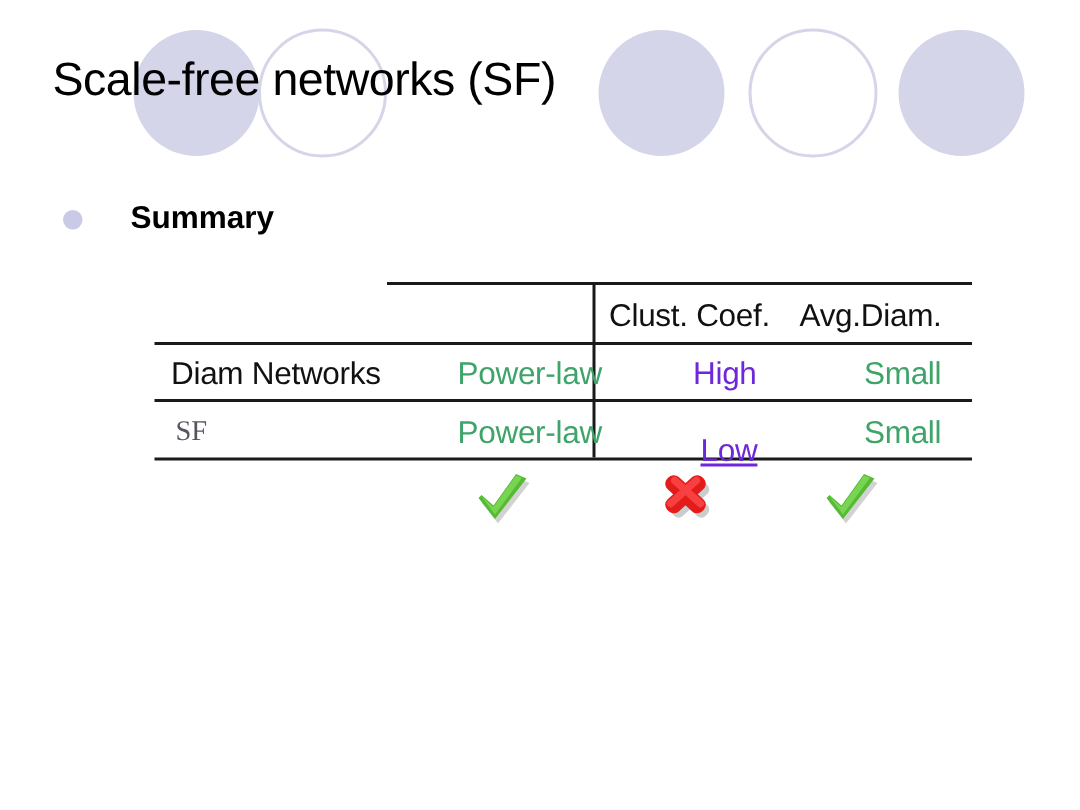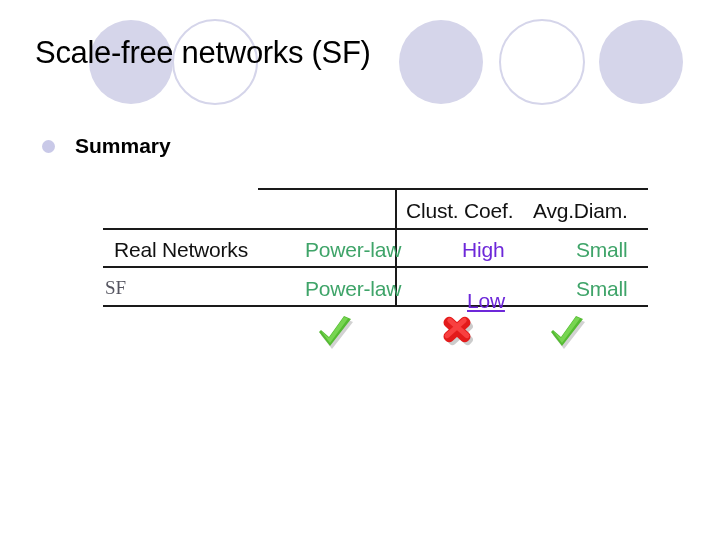--- a/index.html
+++ b/index.html
@@ -56,21 +56,21 @@
     align-items: center;
     z-index: 5;
   }
   #bullet-dot {
     width: 13px; height: 13px;
     border-radius: 50%;
     background: #c9c9e8;
     flex: none;
   }
   #bullet-text {
-    margin-left: 20px;
+    margin-left: 32px;
     font-size: 21px;
     font-weight: bold;
     color: #000000;
     white-space: nowrap;
   }
 
   
   #table-block {
     position: absolute;
     left: 103px;
@@ -163,26 +163,26 @@
   <div class="hrule" style="left:155px; top:0px;   width:390px;"></div>
   <div class="hrule" style="left:0px;   top:40px;  width:545px;"></div>
   <div class="hrule" style="left:0px;   top:78px;  width:545px;"></div>
   <div class="hrule" style="left:0px;   top:117px; width:545px;"></div>
 
   <div class="vrule" style="left:292px; top:0px; height:117px;"></div>
 
   <div class="cell th" style="left:303px; top:12px;">Clust. Coef.</div>
   <div class="cell th" style="left:430px; top:12px;">Avg.Diam.</div>
 
-  <div class="cell rowlabel-sans" style="left:11px;  top:51px;">Real Networks</div>
+  <div class="cell rowlabel-sans" style="left:11px;  top:51px;">Diam Networks</div>
   <div class="cell val val-green" style="left:176px; top:51px;">Power-law</div>
   <div class="cell val val-red" style="left:333px; top:51px;">High</div>
   <div class="cell val val-green" style="left:447px; top:51px;">Small</div>
 
-  <div class="cell rowlabel-serif" style="left:2px;  top:90px;">SF</div>
+  <div class="cell rowlabel-serif" style="left:14px;  top:90px;">SF</div>
   <div class="cell val val-green" style="left:176px; top:90px;">Power-law</div>
   <div class="cell val val-red" style="left:338px; top:102px;text-decoration:underline;">Low</div>
   <div class="cell val val-green" style="left:447px; top:90px;">Small</div>
 </div>
 
 <div id="verdict-row">
 
   <div class="mark" style="left:208px;">
     <svg width="44" height="42" viewBox="0 0 44 42" aria-hidden="true">
       <path d="M8 22 L10 20 L18 27 L33 6 L40 9 L19 36 Z" fill="#9b9b9b" opacity="0.45" transform="translate(2,3)"></path>

